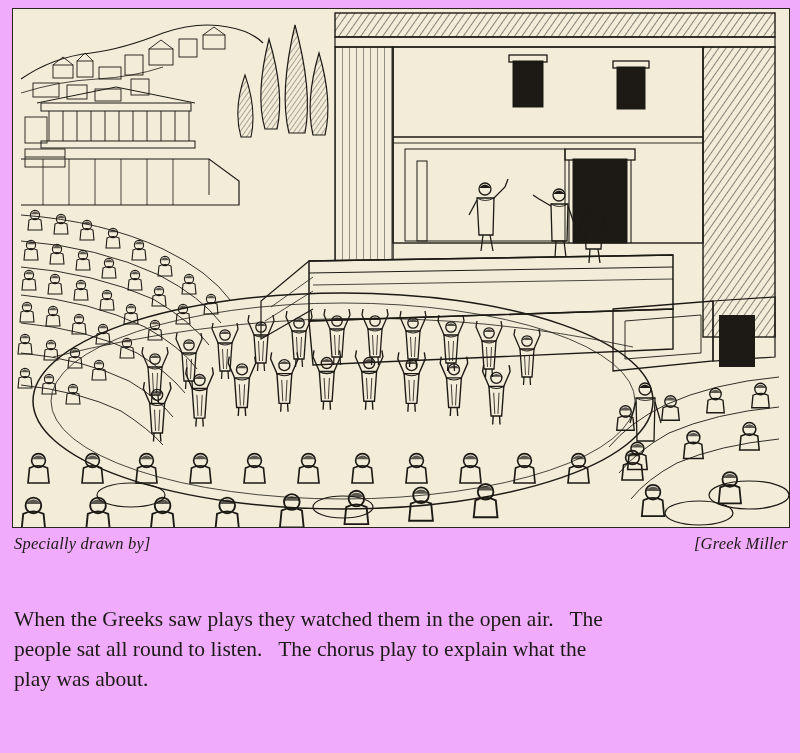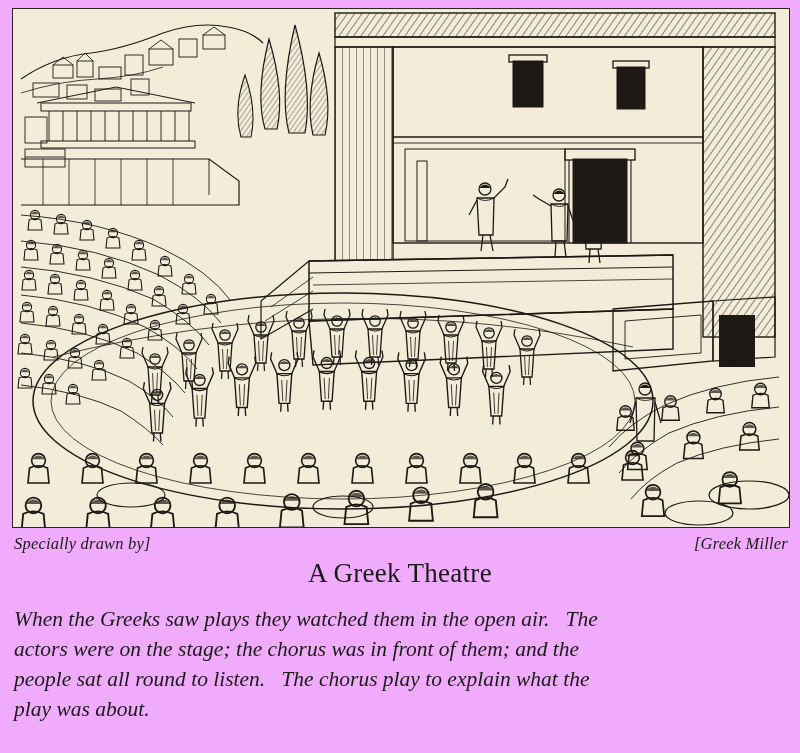--- a/index.html
+++ b/index.html
@@ -66,21 +66,20 @@
     letter-spacing: .3px;
     font-family: "Liberation Serif", serif;
   }
 
   
   .body-text {
     position: absolute;
     left: 14px;
     top: 604px;
     width: 772px;
-    font-style: italic;
     font-size: 21.5px;
     line-height: 30px;
     text-align: justify;
   }
   .body-text .ln {
     display: block;
     white-space: pre;
   }
   .body-text .ln.last {
   }
@@ -423,22 +422,20 @@
         <ellipse cx="330" cy="498" rx="30" ry="11"></ellipse>
       </g>
     </svg>
   </div>
 
   <div class="credits">
     <span class="credit-left">Specially drawn by]</span>
     <span class="credit-right">[Greek Miller</span>
   </div>
 
-  <div class="title">A Greek Theatre</div>
 
   <div class="body-text">
     <span class="ln">When the Greeks saw plays they watched them in the open air.   The</span>
-    <span class="ln">actors were on the stage; the chorus was in front of them; and the</span>
     <span class="ln">people sat all round to listen.   The chorus play to explain what the</span>
     <span class="ln last">play was about.</span>
   </div>
 
 </div>
 
 </body></html>

